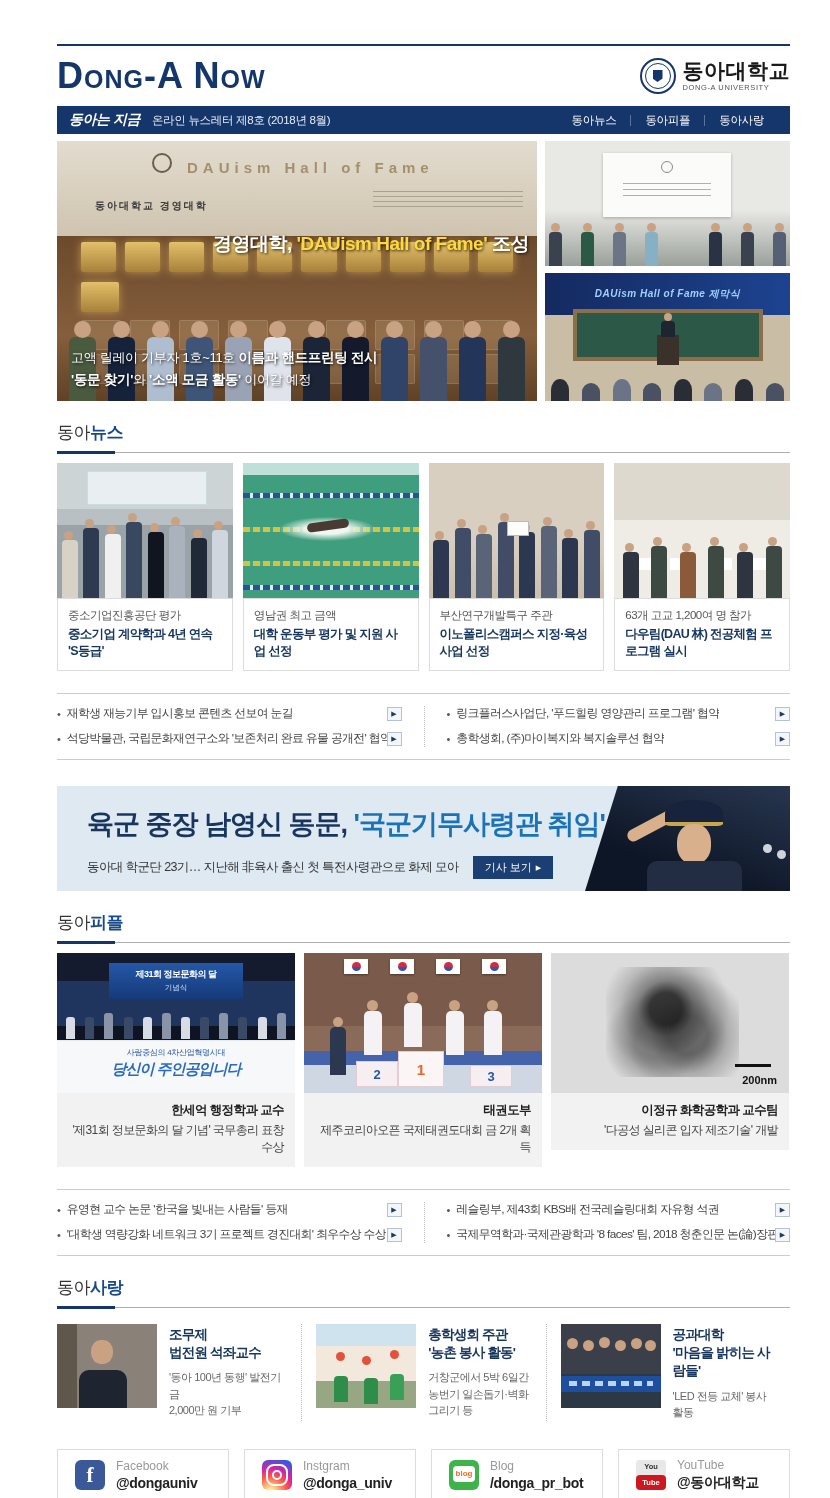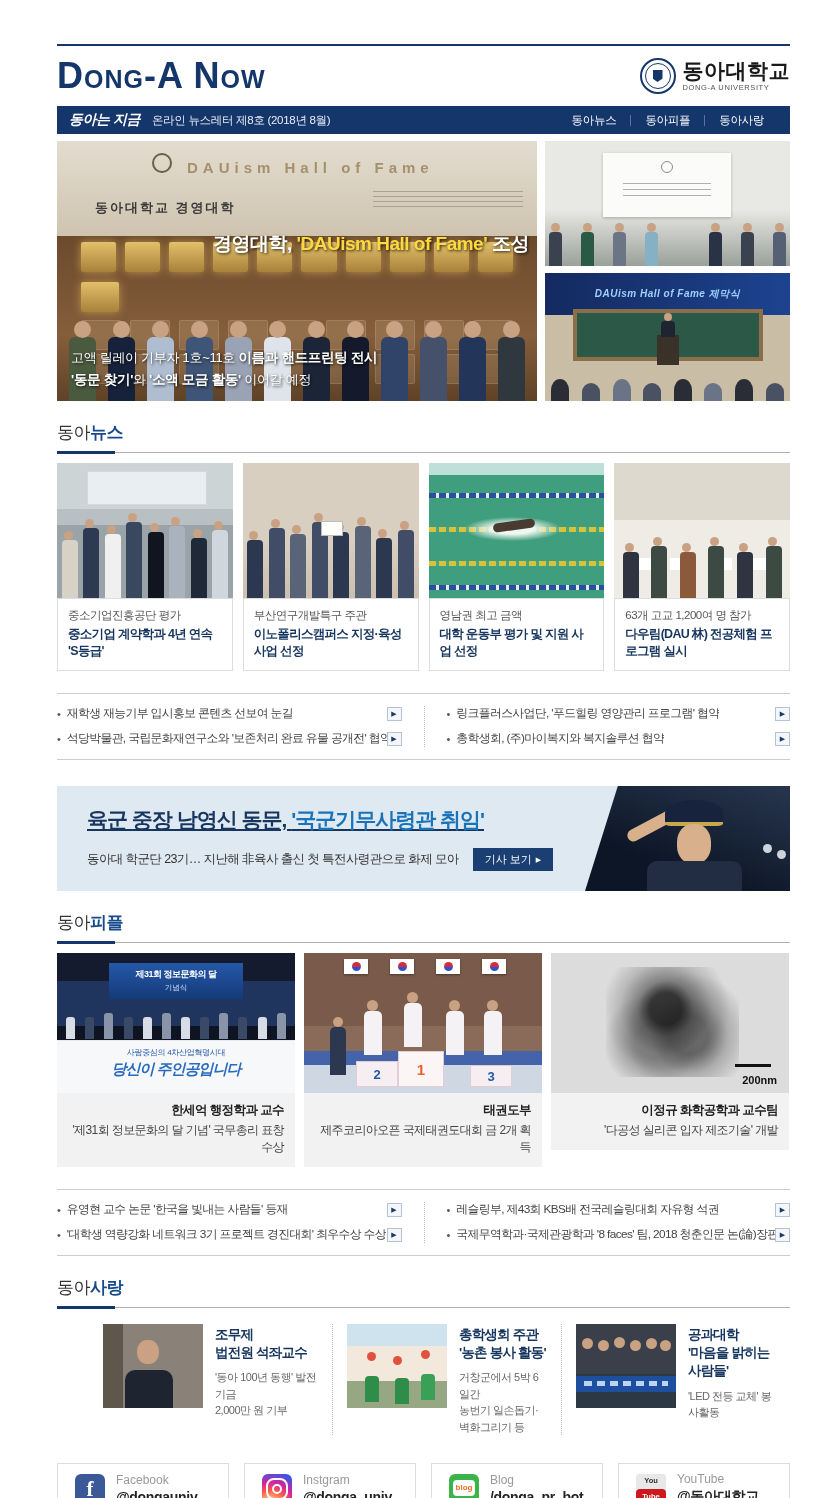--- a/index.html
+++ b/index.html
@@ -24,21 +24,21 @@
   .nav-menu { margin-left:auto; display:flex; align-items:center; }
   .nav-item { font-size:11.5px; color:#fff; padding:0 14px; cursor:pointer; letter-spacing:-0.3px; }
   .nav-sep { width:1px; height:11px; background:#5a729c; }
 
   
   .hero { display:flex; gap:8px; margin-top:7px; }
   .hero-main { width:480px; height:260px; position:relative; overflow:hidden; background:#7a5636; cursor:pointer; }
   .wall { position:absolute; top:0; left:0; right:0; height:95px; background:linear-gradient(180deg,#e3dccf,#cfc4b0); }
   .wall-title { position:absolute; top:18px; left:130px; font-size:15px; font-weight:bold; color:#a4916c; letter-spacing:5px; }
   .wall-seal { position:absolute; top:12px; left:95px; width:20px; height:20px; border:2px solid #6b5f49; border-radius:50%; }
-  .wall-side { position:absolute; top:58px; left:38px; font-size:13px; font-weight:bold; color:#3a3a3a; letter-spacing:2px; }
+  .wall-side { position:absolute; top:58px; left:38px; font-size:10px; font-weight:bold; color:#3a3a3a; letter-spacing:2px; }
   .wall-fine { position:absolute; top:50px; right:14px; width:150px; height:16px;
     background:repeating-linear-gradient(180deg,#9a8f7a 0 1px,transparent 1px 5px); opacity:.7; }
   .wood { position:absolute; top:95px; left:0; right:0; bottom:0; background:linear-gradient(180deg,#6b4a2c,#855e3c 60%,#5f4227); }
   .plaq-row { position:absolute; left:24px; right:24px; display:flex; gap:9px; }
   .plaq-row span { flex:1; height:30px; border-radius:2px; background:linear-gradient(180deg,#e3c06a,#a8813a); box-shadow:0 0 10px rgba(255,205,100,.55); }
   .plaq-row.faint span { background:rgba(230,205,160,.16); box-shadow:none; border:1px solid rgba(255,255,255,.12); }
   .plaq-one { position:absolute; left:24px; width:38px; height:30px; border-radius:2px; background:linear-gradient(180deg,#e3c06a,#a8813a); box-shadow:0 0 10px rgba(255,205,100,.5); }
   .people-row { position:absolute; left:6px; right:6px; bottom:0; height:95px; display:flex; justify-content:space-around; align-items:flex-end; }
   .person { width:27px; height:64px; border-radius:6px 6px 0 0; position:relative; background:#2c3a55; }
   .person::before { content:""; position:absolute; top:-16px; left:5px; width:17px; height:17px; border-radius:50%; background:#c9a183; }
@@ -116,21 +116,21 @@
   .linkcol { width:50%; display:flex; flex-direction:column; gap:9px; padding-right:22px; }
   .linkcol + .linkcol { border-left:1px dotted #bbb; padding-left:22px; padding-right:0; }
   .linkitem { display:flex; align-items:center; cursor:pointer; }
   .bullet { color:#555; font-size:11px; margin-right:6px; }
   .linktext { font-size:11.8px; color:#444; letter-spacing:-0.6px; white-space:nowrap; overflow:hidden; }
   .arrowbtn { margin-left:auto; flex:0 0 auto; width:15px; height:14px; border:1px solid #b4c2d4; background:#f4f7fa; color:#1b3a6b; font-size:7px; display:flex; align-items:center; justify-content:center; cursor:pointer; }
 
   
   .milbanner { margin-top:26px; height:105px; background:#dfe9f2; position:relative; overflow:hidden; }
   .mil-text { position:absolute; left:30px; top:20px; z-index:3; }
-  .mil-title { font-size:21px; font-weight:bold; color:#17355e; letter-spacing:-1px;text-decoration:underline; }
+  .mil-title { font-size:27px; font-weight:bold; color:#17355e; letter-spacing:-1px; }
   .mil-title .q { color:#1973b8; }
   .mil-sub-row { display:flex; align-items:center; margin-top:14px; }
   .mil-sub { font-size:12.5px; color:#333; letter-spacing:-0.6px; }
   .mil-btn { margin-left:14px; background:#1b3f72; color:#fff; font-size:11px; padding:4px 12px; cursor:pointer; display:flex; align-items:center; gap:4px; }
   .mil-btn .a { font-size:7px; }
   .mil-photo { position:absolute; right:0; top:0; bottom:0; width:205px; background:linear-gradient(200deg,#27364f,#0d1626 70%); clip-path:polygon(16% 0,100% 0,100% 100%,0 100%); }
   .mil-photo .face { position:absolute; top:38px; left:92px; width:34px; height:40px; border-radius:45%; background:#d9b08c; }
   .mil-photo .cap { position:absolute; top:14px; left:80px; width:58px; height:26px; border-radius:50% 50% 10% 10%; background:#17233c; border-bottom:4px solid #c9a84c; }
   .mil-photo .arm { position:absolute; top:34px; left:40px; width:52px; height:12px; background:#d9b08c; border-radius:6px; transform:rotate(-28deg); }
   .mil-photo .body { position:absolute; bottom:0; left:62px; width:95px; height:30px; background:#222d44; border-radius:10px 10px 0 0; }
@@ -170,21 +170,21 @@
   #pimg2 .bluestrip { position:absolute; bottom:28px; left:0; right:0; height:14px; background:#2b4fa0; opacity:.85; }
   #pimg3 { background:#dcdcdc; }
   .sem { position:absolute; inset:14px 50px 16px 55px;
     background:radial-gradient(circle at 45% 38%,rgba(30,30,30,.85) 0 16%,rgba(70,70,70,.6) 28%,rgba(120,120,120,.35) 46%,transparent 64%),
                radial-gradient(circle at 62% 62%,rgba(45,45,45,.7) 0 18%,rgba(100,100,100,.4) 36%,transparent 58%),
                radial-gradient(circle at 34% 68%,rgba(70,70,70,.55) 0 14%,transparent 42%); }
   .scalebar { position:absolute; right:18px; bottom:26px; width:36px; height:3px; background:#111; }
   .scalelabel { position:absolute; right:12px; bottom:7px; font-size:11px; font-weight:bold; color:#111; }
 
   
-  .loverow { display:flex; margin-top:16px;margin-left:46px; }
+  .loverow { display:flex; margin-top:16px; }
   .loveitem { width:33.33%; display:flex; padding-right:14px; cursor:pointer; }
   .loveitem + .loveitem { border-left:1px dotted #bbb; padding-left:14px; }
   .limg { width:100px; height:84px; flex:0 0 auto; position:relative; overflow:hidden; }
   .ltext { margin-left:12px; padding-top:2px; }
   .lt { font-size:13.5px; font-weight:bold; color:#17365f; letter-spacing:-0.8px; line-height:1.35; }
   .ls { font-size:11px; color:#666; letter-spacing:-0.5px; line-height:1.5; margin-top:7px; }
   #limg1 { background:linear-gradient(90deg,#5f564c 0 20%,#8a8178 20%); }
   #limg1 .pf { position:absolute; left:34px; top:16px; width:22px; height:24px; border-radius:45%; background:#caa183; }
   #limg1 .pb { position:absolute; left:22px; bottom:0; width:48px; height:38px; border-radius:10px 10px 0 0; background:#1e2430; }
   #limg2 { background:linear-gradient(180deg,#cfe3ee 0 26%,#f2e9dc 26% 68%,#97a683 68%); }
@@ -359,49 +359,49 @@
             <span class="person-s"></span>
             <span class="person-s"></span>
           </div>
       </div>
       <div class="ncap">
         <div class="l1">중소기업진흥공단 평가</div>
         <div class="l2">중소기업 계약학과 4년 연속 'S등급'</div>
       </div>
     </div>
     <div class="ncard">
-      <div class="nimg" id="nimg3">
-        <span class="cert"></span>
-        <div class="crowd">
-            <span class="person-s"></span>
-            <span class="person-s"></span>
-            <span class="person-s"></span>
-            <span class="person-s"></span>
-            <span class="person-s"></span>
-            <span class="person-s"></span>
-            <span class="person-s"></span>
-            <span class="person-s"></span>
-          </div>
-      </div>
-      <div class="ncap">
-        <div class="l1">부산연구개발특구 주관</div>
-        <div class="l2">이노폴리스캠퍼스 지정·육성사업 선정</div>
-      </div>
-    </div>
-    <div class="ncard">
       <div class="nimg" id="nimg2">
         <span class="lane b" style="top:30px;"></span>
           <span class="lane y" style="top:64px;"></span>
         <span class="lane y" style="top:98px;"></span>
           <span class="lane b" style="top:122px;"></span>
         <span class="swim"></span>
       </div>
       <div class="ncap">
         <div class="l1">영남권 최고 금액</div>
         <div class="l2">대학 운동부 평가 및 지원 사업 선정</div>
+      </div>
+    </div>
+    <div class="ncard">
+      <div class="nimg" id="nimg3">
+        <span class="cert"></span>
+        <div class="crowd">
+            <span class="person-s"></span>
+            <span class="person-s"></span>
+            <span class="person-s"></span>
+            <span class="person-s"></span>
+            <span class="person-s"></span>
+            <span class="person-s"></span>
+            <span class="person-s"></span>
+            <span class="person-s"></span>
+          </div>
+      </div>
+      <div class="ncap">
+        <div class="l1">부산연구개발특구 주관</div>
+        <div class="l2">이노폴리스캠퍼스 지정·육성사업 선정</div>
       </div>
     </div>
     <div class="ncard">
       <div class="nimg" id="nimg4">
         <span class="paper"></span>
         <div class="crowd">
             <span class="person-s"></span>
             <span class="person-s"></span>
             <span class="person-s"></span>
             <span class="person-s"></span>

